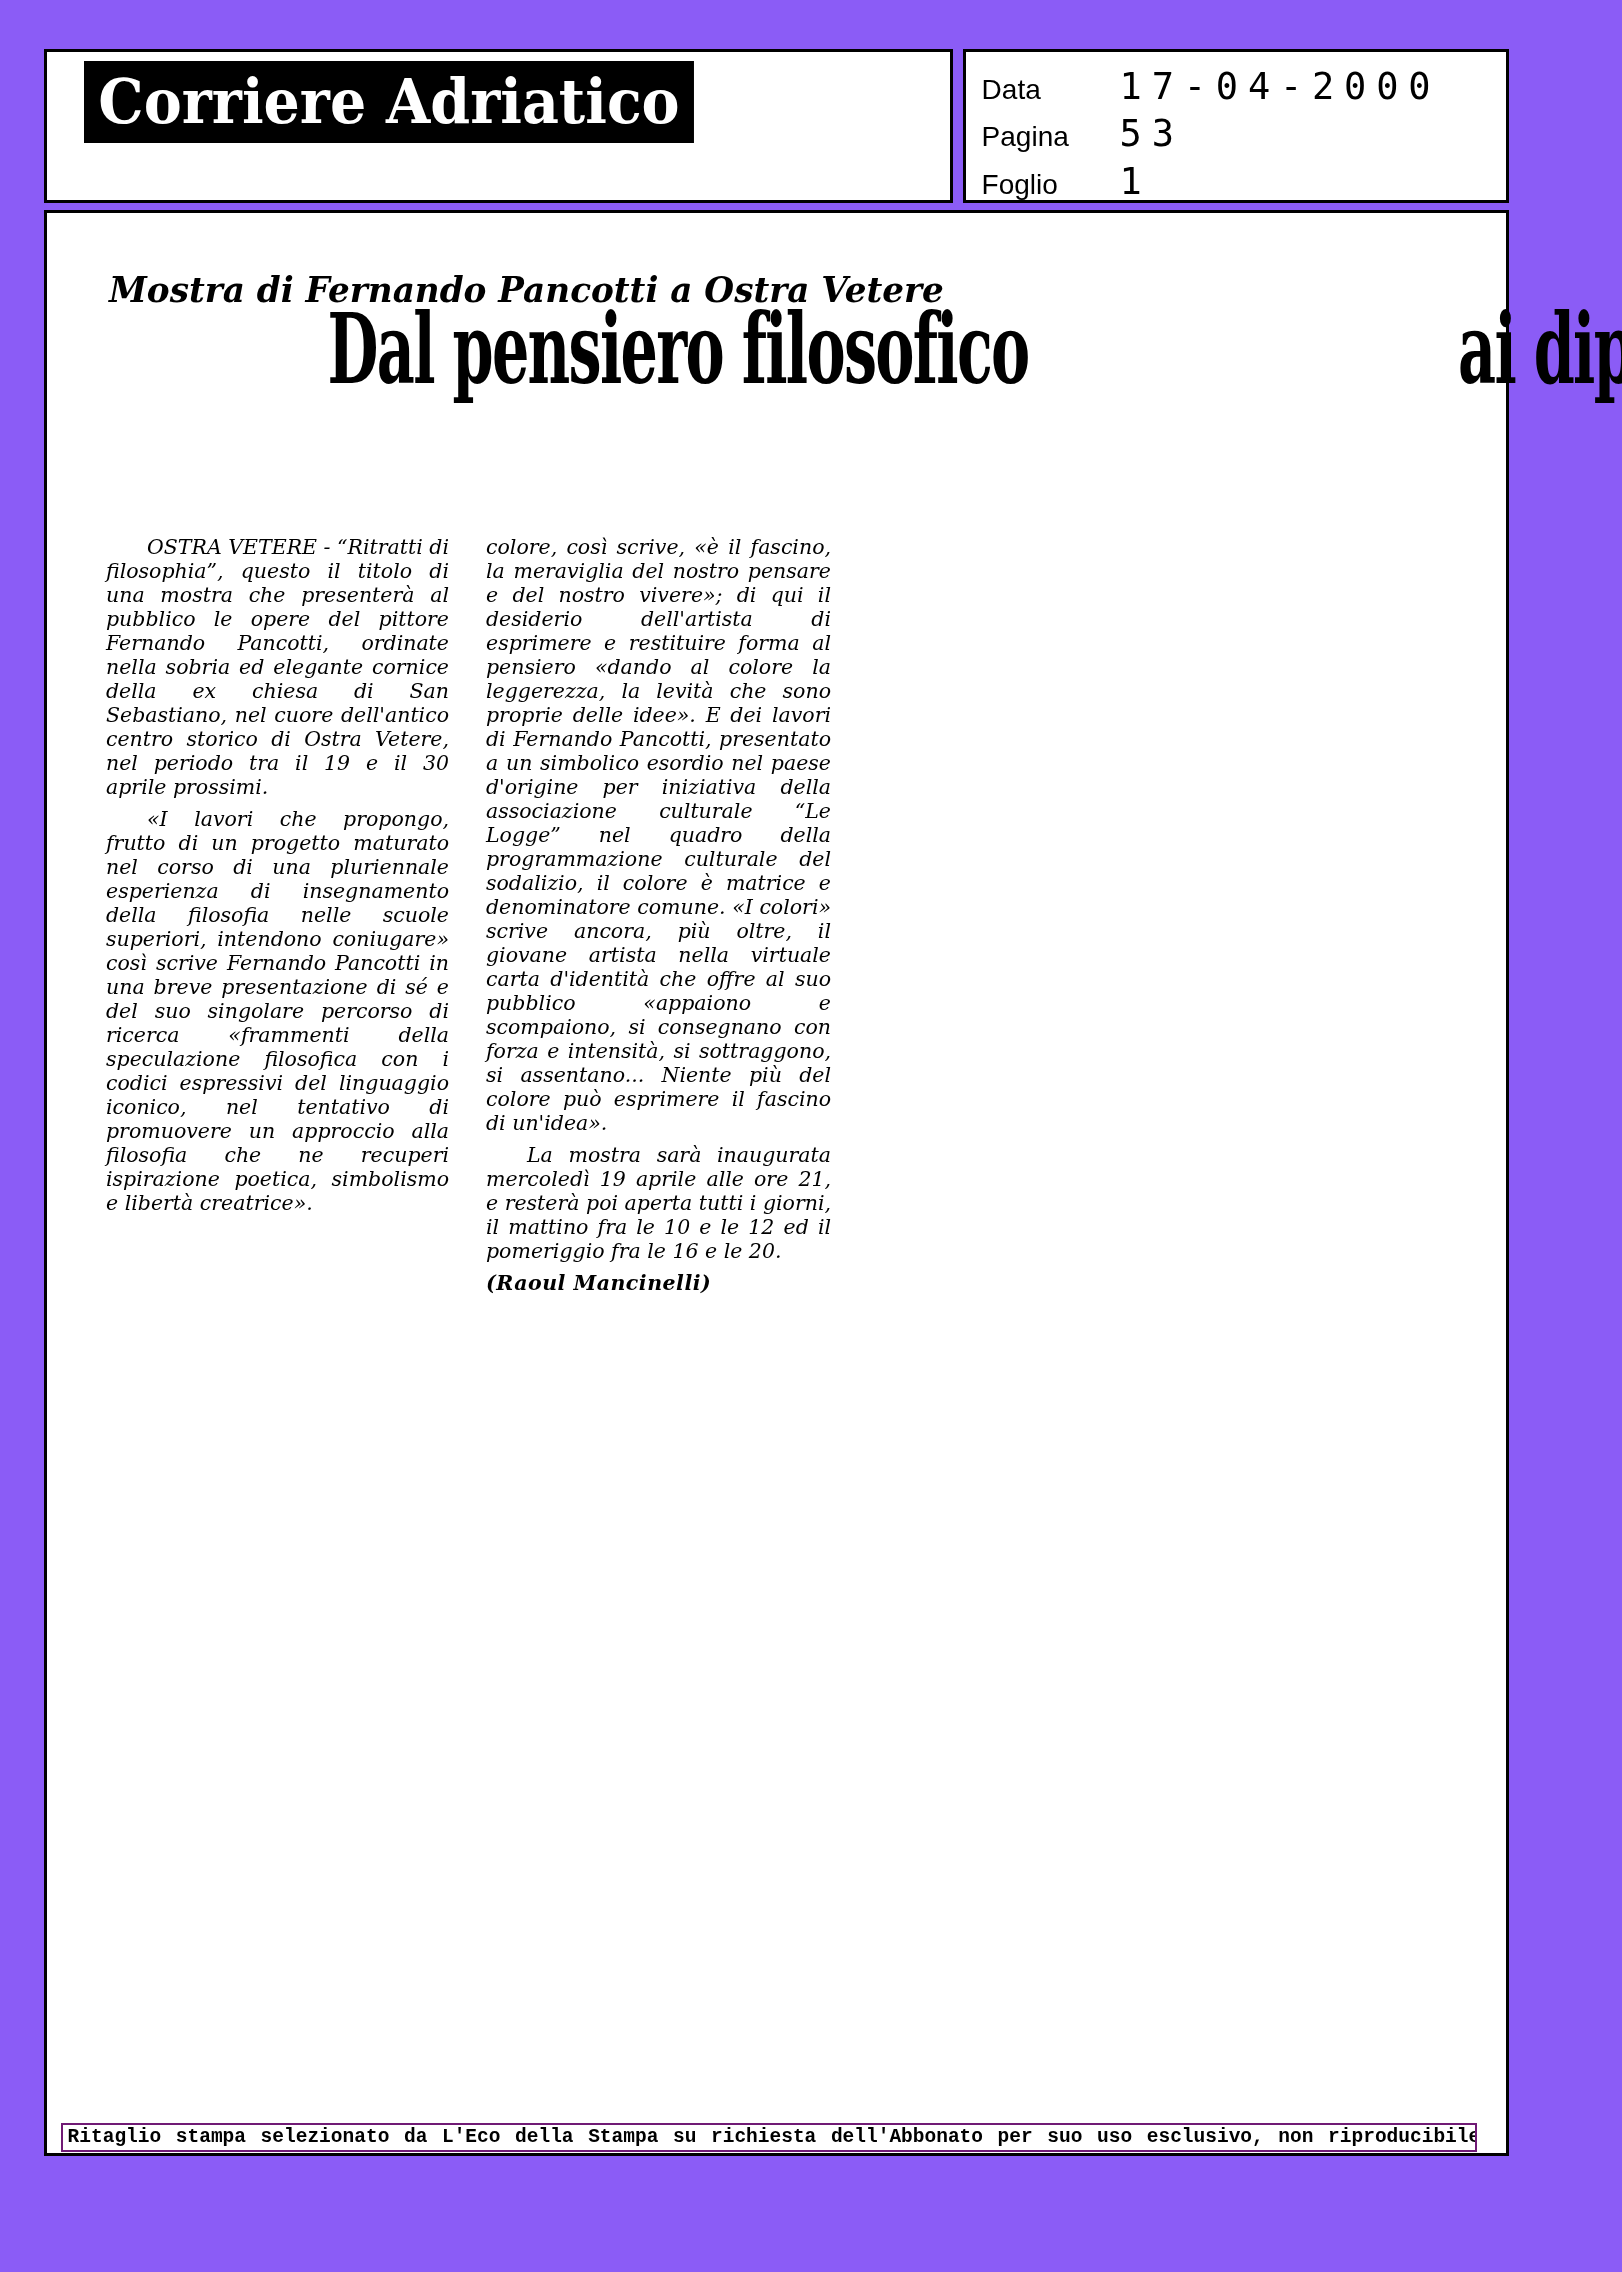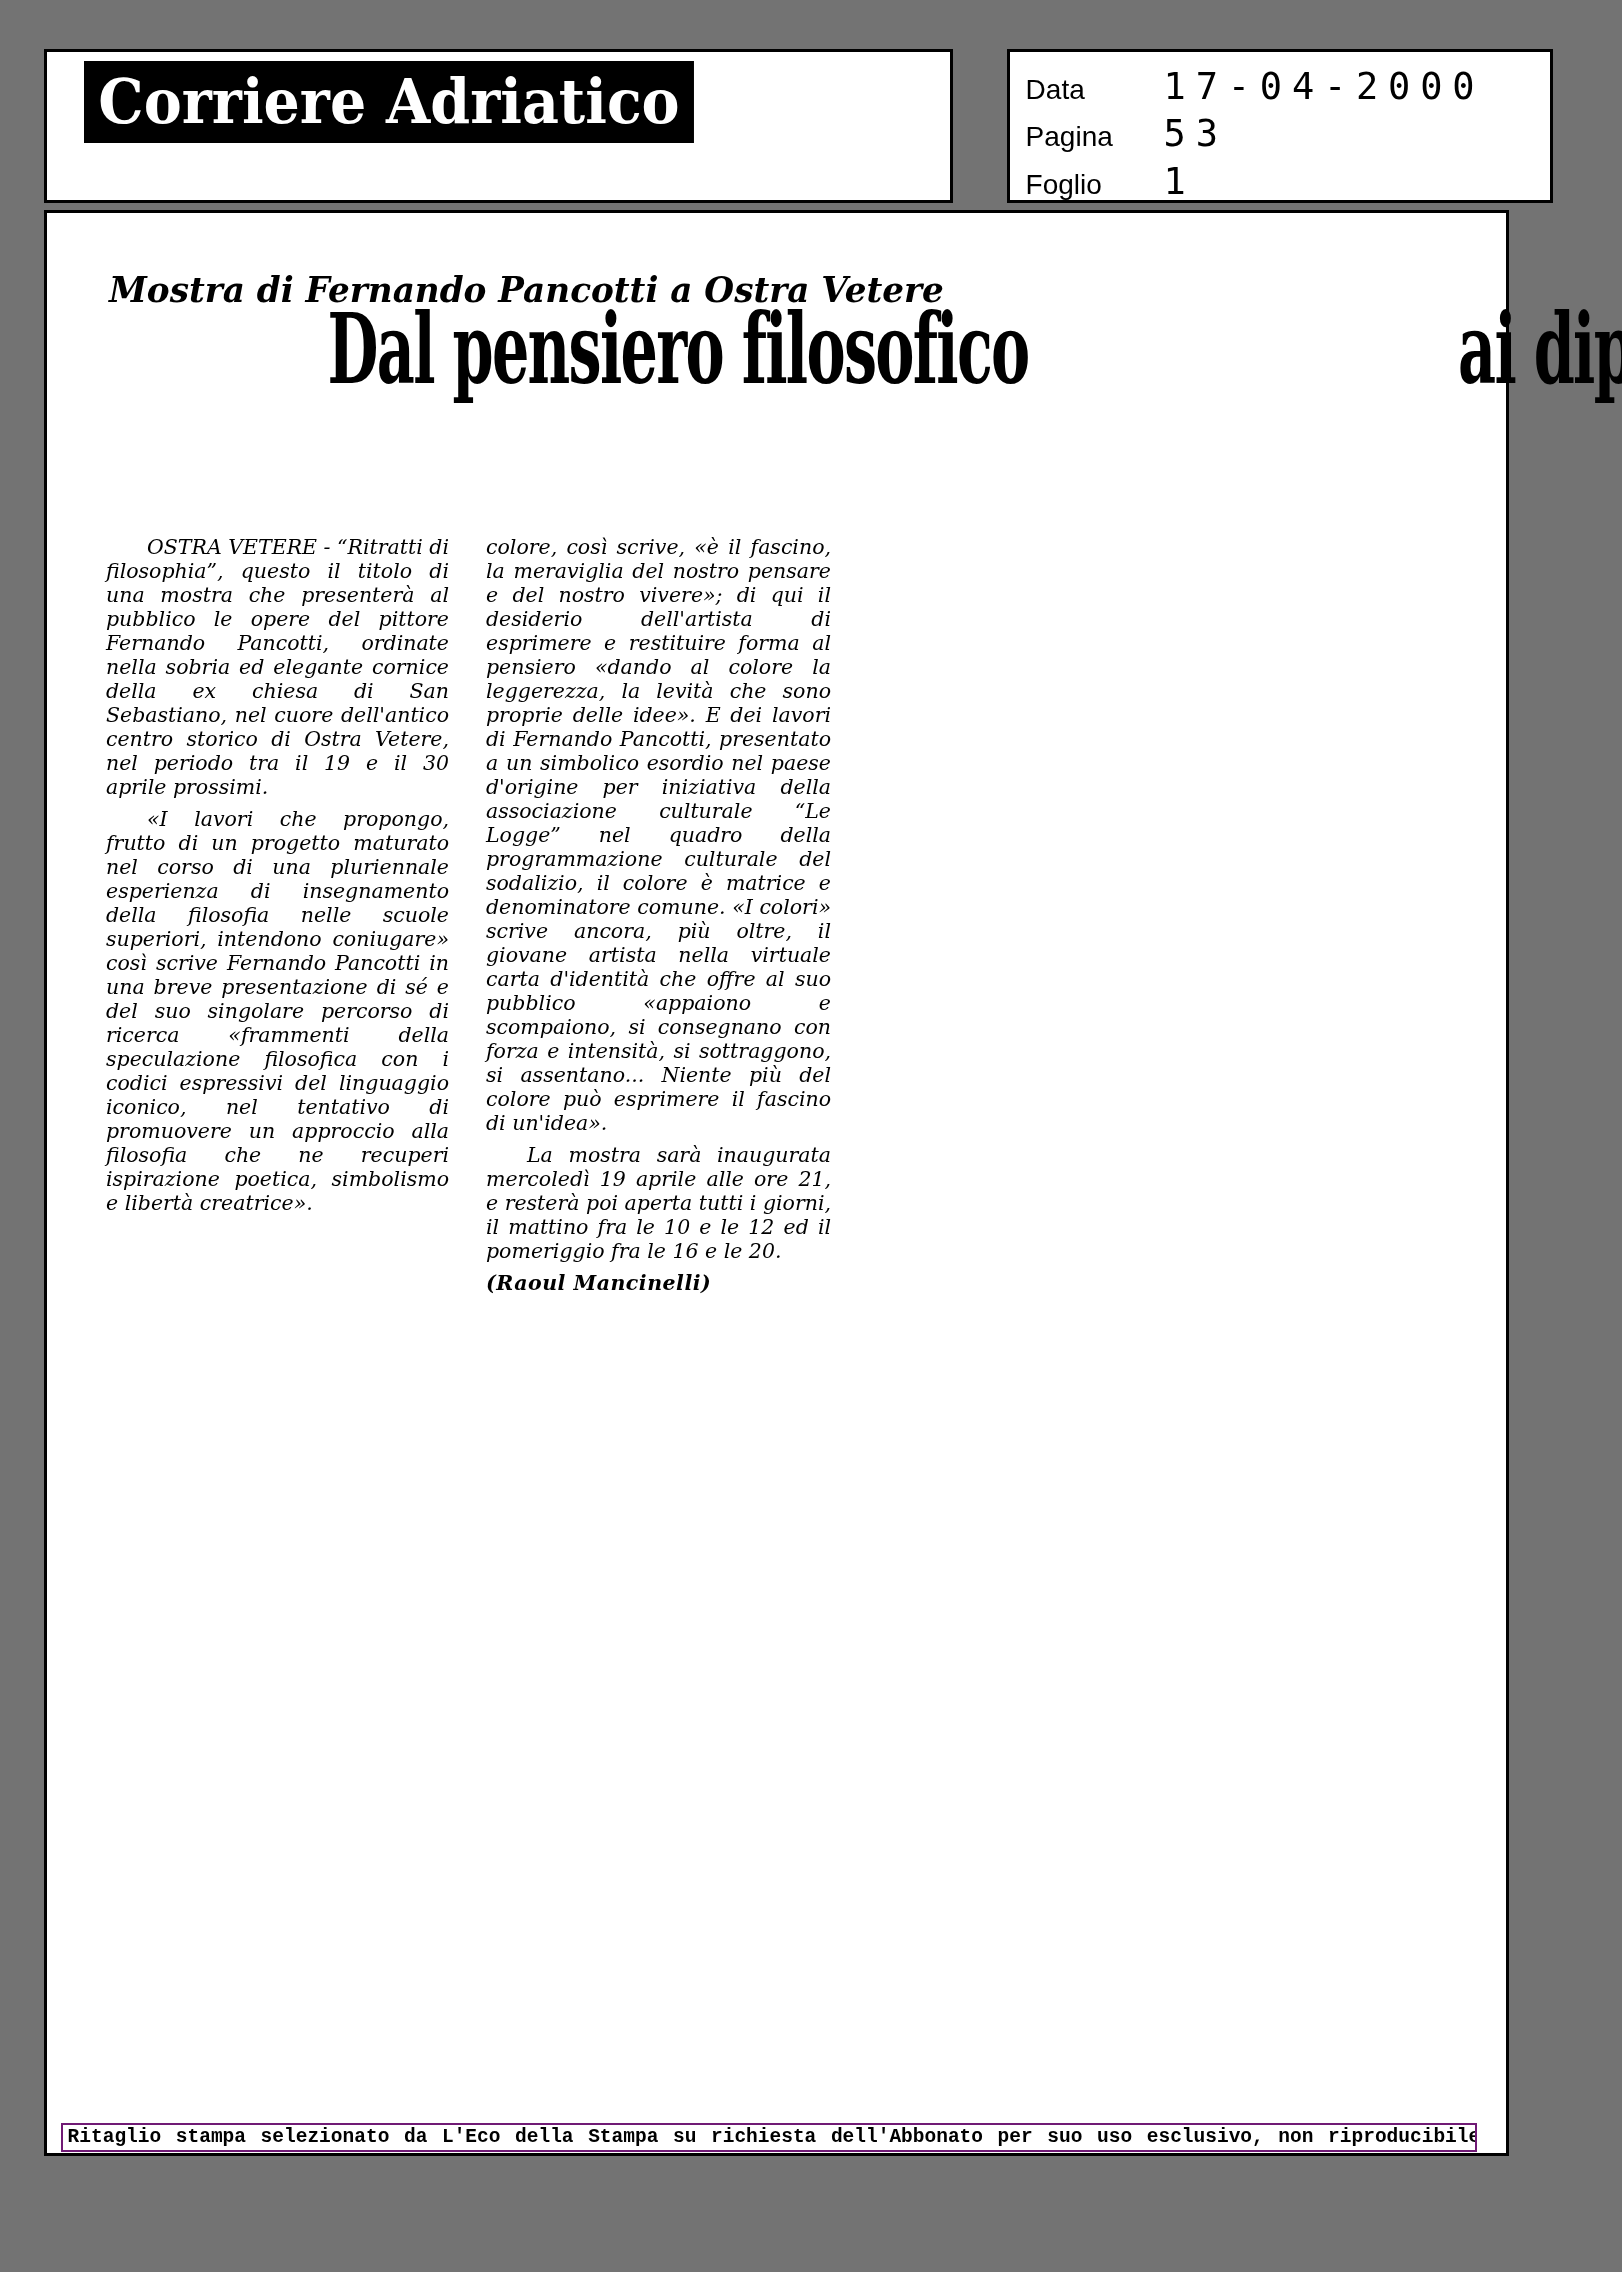--- a/index.html
+++ b/index.html
@@ -1,21 +1,21 @@
 <!DOCTYPE html>
 <html lang="it"><head>
 <meta charset="utf-8">
 <style>
   html,body{margin:0;padding:0;background:#ffffff;}
-  .page{position:relative;width:1623px;height:2272px;background:#737373;color:#000;overflow:hidden;}
+  .page{position:relative;width:1623px;height:2272px;background:#8b5cf6;color:#000;overflow:hidden;}
   .box{position:absolute;border:3.9px solid #000;background:#fff;box-sizing:border-box;}
 
   
   .header-left{left:44px;top:49px;width:909px;height:154px;}
-  .header-right{left:963px;top:49px;width:546px;height:154px;margin-left:44px;}
+  .header-right{left:963px;top:49px;width:546px;height:154px;}
   .logo{position:absolute;left:37px;top:8.8px;display:inline-block;background:#000;color:#fff;
         font-family:"DejaVu Serif",serif;font-weight:bold;font-size:62px;line-height:82px;
         padding:0 15.6px;white-space:nowrap;transform:scaleX(0.92);transform-origin:left center;}
   .meta-rows{position:absolute;left:15.6px;top:15.6px;display:flex;flex-direction:column;gap:10.7px;}
   .meta-row{display:flex;align-items:baseline;}
   .meta-label{width:138px;font-family:"Liberation Sans",sans-serif;font-size:28px;line-height:31px;}
   .meta-value{font-family:"DejaVu Sans Mono",monospace;font-size:37px;line-height:37px;letter-spacing:9.8px;}
 
   
   .main{left:44px;top:210px;width:1465px;height:1946px;}

